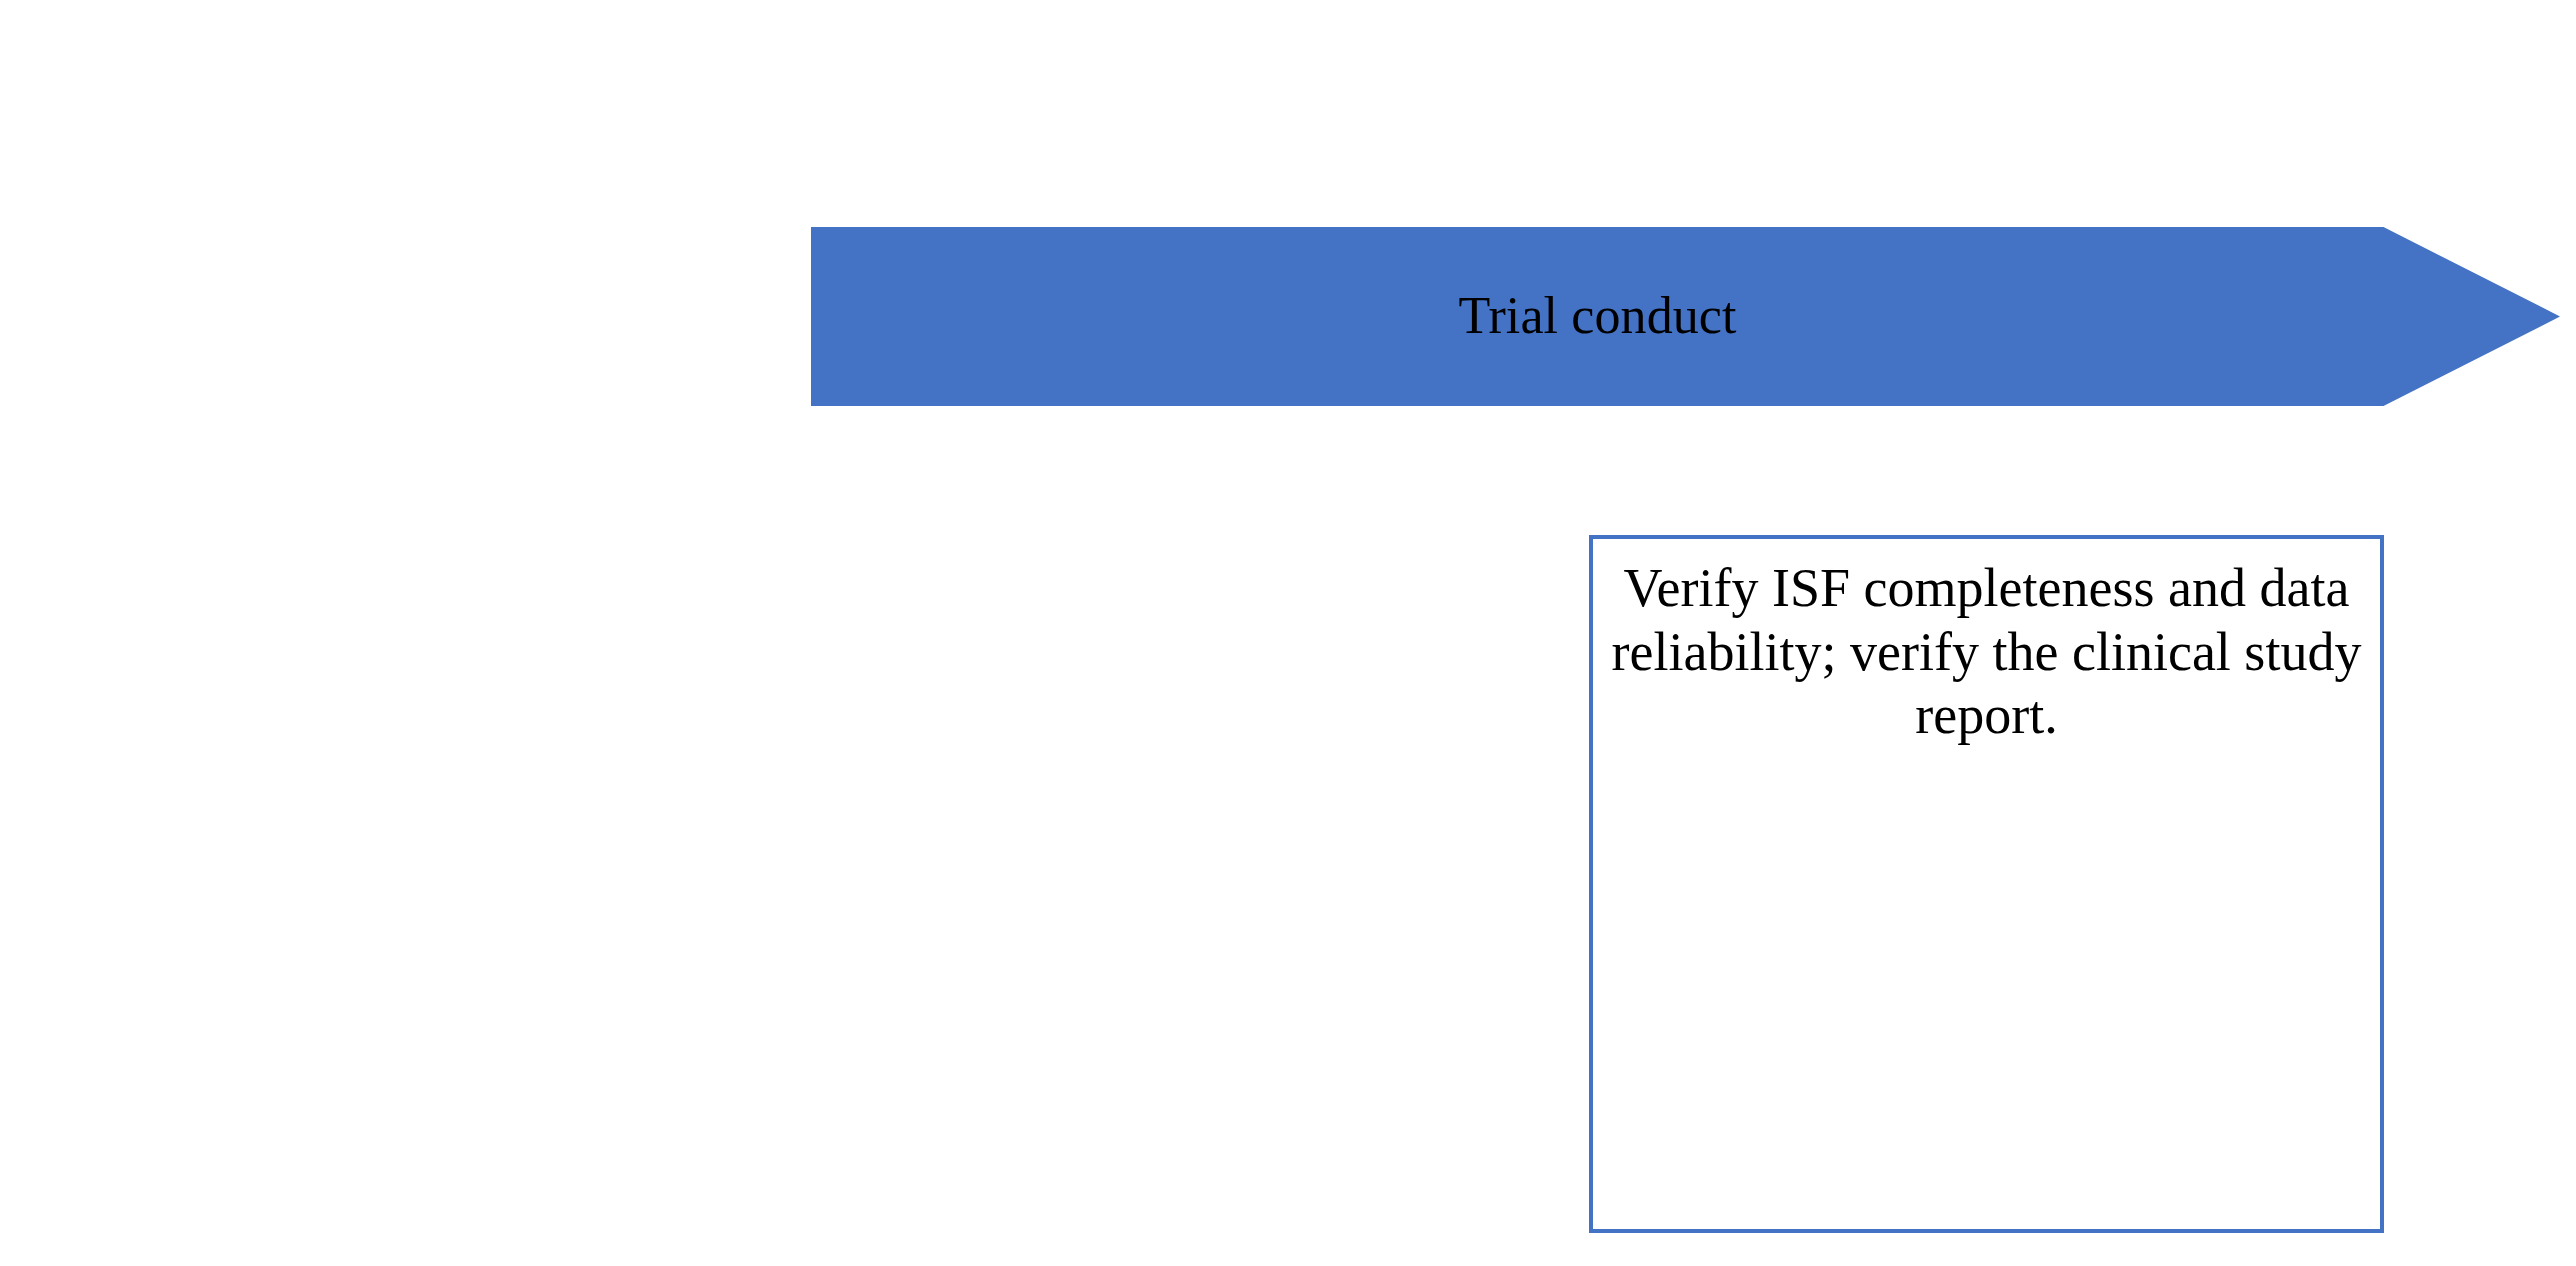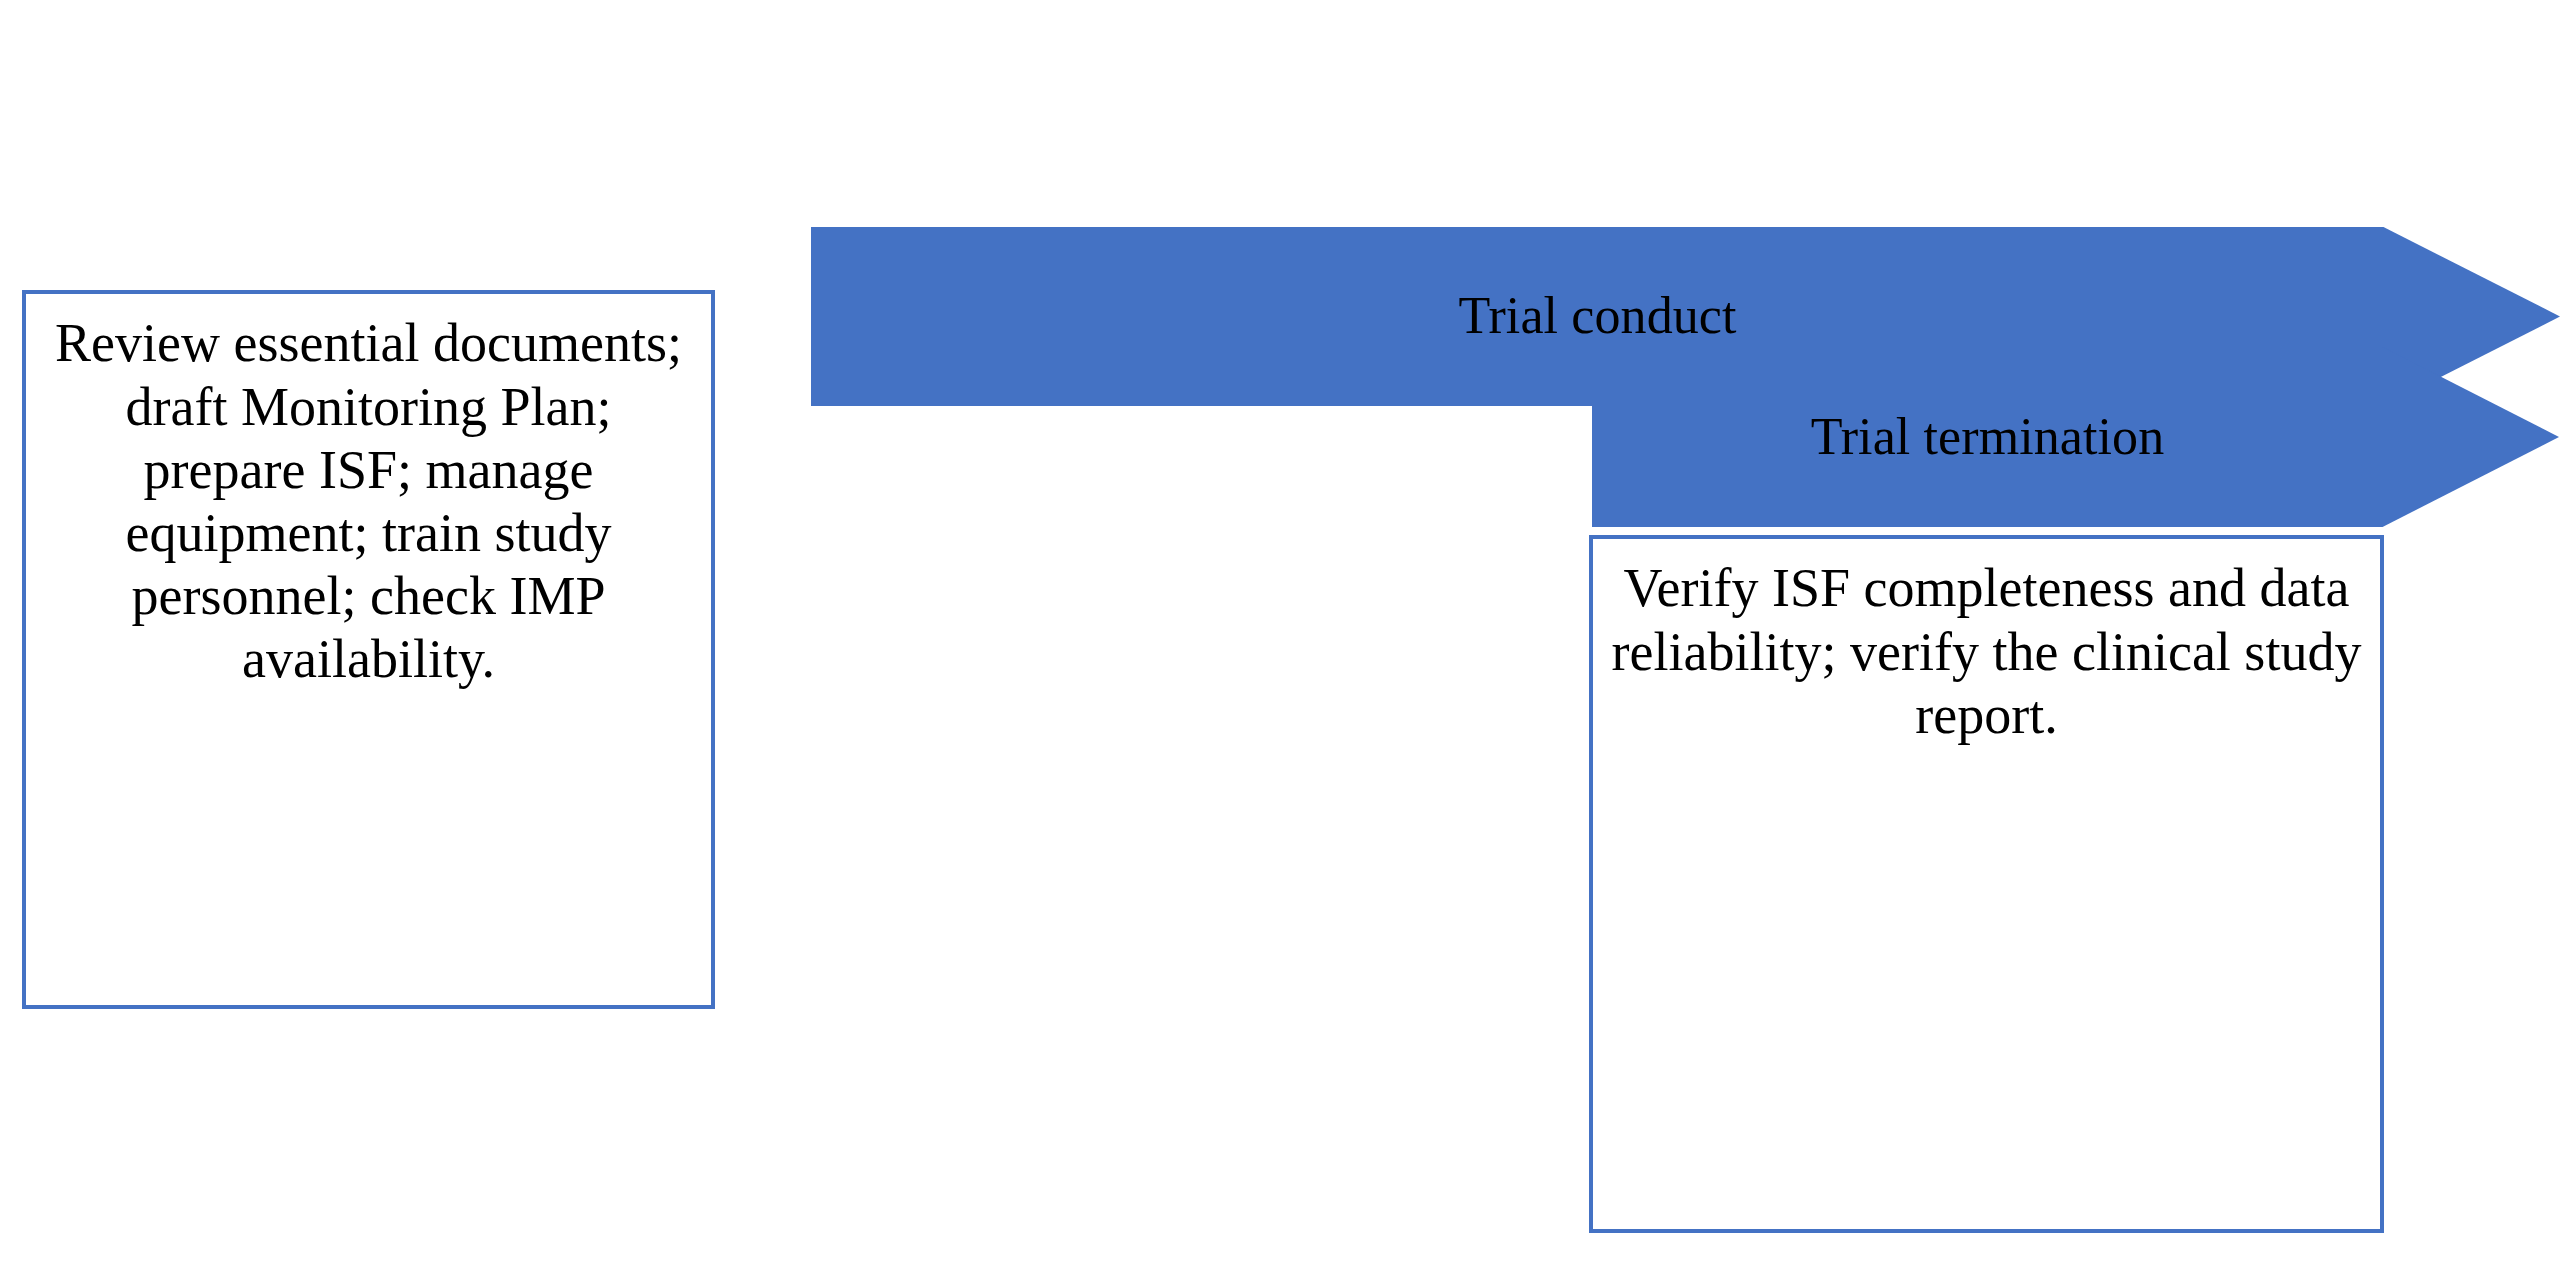--- a/index.html
+++ b/index.html
@@ -84,37 +84,28 @@
   #box-2   { z-index: 4; }
   #arrow-3 { z-index: 5; }
   #box-3   { z-index: 6; }
 </style>
 </head>
 <body>
 
 <div id="stage">
 
 
-  <div class="box" id="box-1">
-    <span class="box-text">Review essential documents; draft Monitoring Plan; prepare ISF; manage equipment; train study personnel; check IMP availability.</span>
-  </div>
 
   <div class="arrow" id="arrow-2">
     <svg viewBox="0 0 2477 253" preserveAspectRatio="none">
       <path d="M 0 0 L 2227 0 L 2477 126.5 L 2227 253 L 0 253 Z" fill="#4472C4"></path>
     </svg>
     <div class="arrow-label">Trial conduct</div>
   </div>
 
 
-  <div class="arrow" id="arrow-3">
-    <svg viewBox="0 0 1370 255" preserveAspectRatio="none">
-      <path d="M 0 0 L 1120 0 L 1370 127.5 L 1120 255 L 0 255 Z" fill="#4472C4"></path>
-    </svg>
-    <div class="arrow-label">Trial termination</div>
-  </div>
 
   <div class="box" id="box-3">
     <span class="box-text">Verify ISF completeness and data reliability; verify the clinical study report.</span>
   </div>
 
 </div>
 
 
 </body></html>

